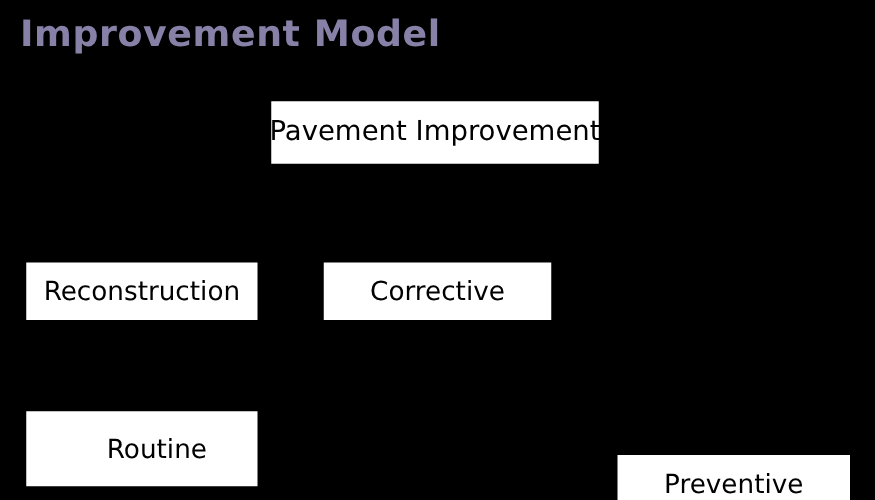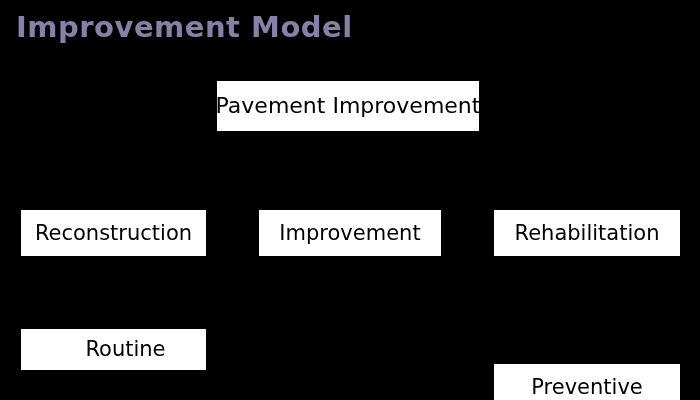--- a/index.html
+++ b/index.html
@@ -43,37 +43,36 @@
     white-space: nowrap;
     box-sizing: border-box;
   }
   .node.root {
     left: 217px; top: 81px; width: 262px; height: 50px;
     font-size: 22px;
   }
   .node.l2-0 { left: 21px;  top: 210px; width: 185px; height: 46px; }
   .node.l2-1 { left: 259px; top: 210px; width: 182px; height: 46px; }
   .node.l2-2 { left: 494px; top: 210px; width: 186px; height: 46px; }
-  .node.l3-0 { left: 21px;  top: 329px; width: 185px; height: 41px; padding-left: 24px; }
+  .node.l3-0 { left: 21px;  top: 329px; width: 185px; height: 60px; padding-left: 24px; }
   .node.l3-1 { left: 259px; top: 329px; width: 182px; height: 46px; }
   .node.l3-2 { left: 494px; top: 329px; width: 186px; height: 46px; margin-top: 35px; }
 </style>
 </head>
 <body>
 
 <div class="canvas">
 
   <h1 class="page-title">Improvement Model</h1>
 
   <div class="node l2-0">Reconstruction</div>
 
   <div class="node root">Pavement Improvement</div>
 
-  <div class="node l2-1">Improvement</div>
+  <div class="node l2-1">Corrective</div>
 
-  <div class="node l2-2">Rehabilitation</div>
 
   <div class="node l3-0">Routine</div>
 
 
   <div class="node l3-2">Preventive</div>
 
 </div>
 
 </body></html>

